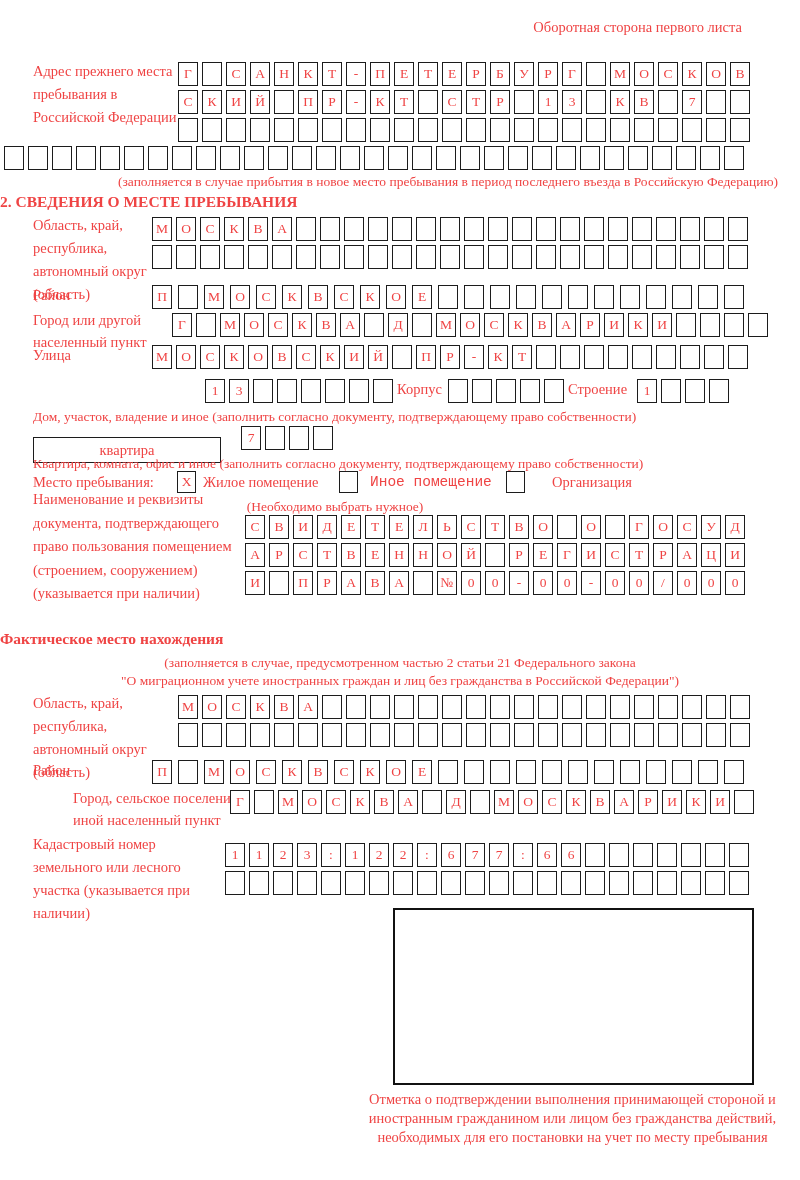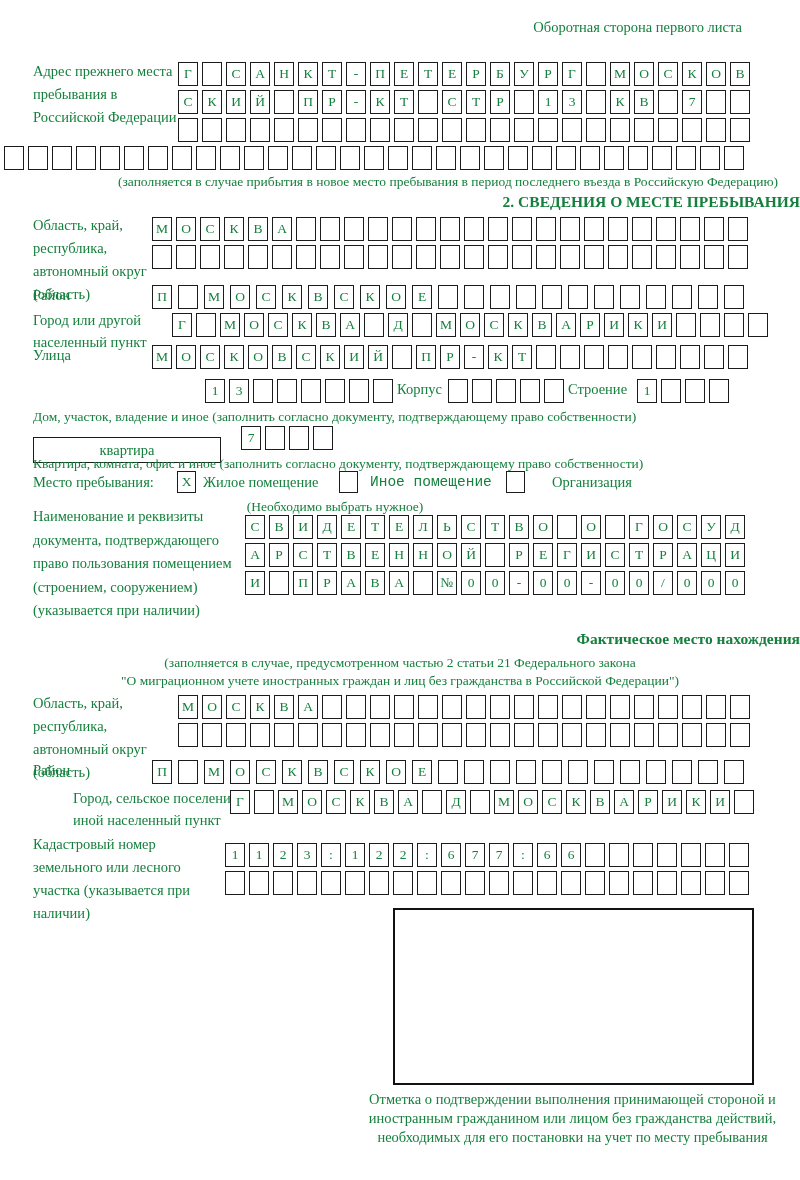--- a/index.html
+++ b/index.html
@@ -1,21 +1,21 @@
 <!DOCTYPE html>
 <html><head>
 <meta charset="utf-8">
 <style>
   html,body{margin:0;padding:0;background:#fff;}
   #page{position:relative;width:800px;height:1180px;background:#fff;
-        font-family:"Liberation Serif","DejaVu Serif",serif;color:#15803d;overflow:hidden;}
+        font-family:"Liberation Serif","DejaVu Serif",serif;color:#ef4444;overflow:hidden;}
   .abs{position:absolute;}
   .lbl{font-size:14.5px;line-height:23px;}
   .caption{font-size:13.5px;line-height:18px;}
-  .heading{font-size:15.5px;font-weight:bold;text-align:right;width:100%;}
+  .heading{font-size:15.5px;font-weight:bold;text-align:left;width:100%;}
   .boxrow{display:flex;height:25px;}
   .cell{flex:0 0 auto;width:20px;height:24px;border:1.6px solid #1c1c1c;box-sizing:border-box;
         margin-right:4px;text-align:center;font-size:13.5px;line-height:21px;background:#fff;}
   .gap6 .cell{margin-right:6px;}
   .labelbox{border:1.6px solid #1c1c1c;box-sizing:border-box;height:26px;background:#fff;
             display:flex;align-items:center;justify-content:center;font-size:14.5px;}
   .checkbox{display:inline-block;width:19px;height:22px;border:1.6px solid #1c1c1c;box-sizing:border-box;
             text-align:center;font-size:13.5px;line-height:19px;vertical-align:middle;background:#fff;}
   .inline-lbl{font-size:14.5px;}
   .center{text-align:center;}
@@ -323,21 +323,21 @@
 
   <div class="abs inline-lbl" style="left:33px;top:474px;">Место пребывания:</div>
   <span class="abs checkbox" style="left:177px;top:471px;">X</span>
   <div class="abs inline-lbl" style="left:203px;top:474px;">Жилое помещение</div>
   <span class="abs checkbox" style="left:339px;top:471px;"></span>
   <div class="abs inline-lbl" style="left:370px;top:474px;font-family:Liberation Mono, monospace;">Иное помещение</div>
   <span class="abs checkbox" style="left:506px;top:471px;"></span>
   <div class="abs inline-lbl" style="left:552px;top:474px;">Организация</div>
   <div class="abs caption center" style="left:200px;top:498px;width:270px;">(Необходимо выбрать нужное)</div>
 
-  <div class="abs lbl" style="left:33px;top:505px;width:210px;line-height:23.5px;font-family:Liberation Serif, serif;">Наименование и реквизиты документа, подтверждающего право пользования помещением (строением, сооружением) (указывается при наличии)</div>
+  <div class="abs lbl" style="left:33px;top:488px;width:210px;line-height:23.5px;font-family:Liberation Serif, serif;">Наименование и реквизиты документа, подтверждающего право пользования помещением (строением, сооружением) (указывается при наличии)</div>
   <div class="abs boxrow" style="left:245px;top:515px;">
       <span class="cell">С</span>
       <span class="cell">В</span>
       <span class="cell">И</span>
       <span class="cell">Д</span>
       <span class="cell">Е</span>
       <span class="cell">Т</span>
       <span class="cell">Е</span>
       <span class="cell">Л</span>
       <span class="cell">Ь</span>

